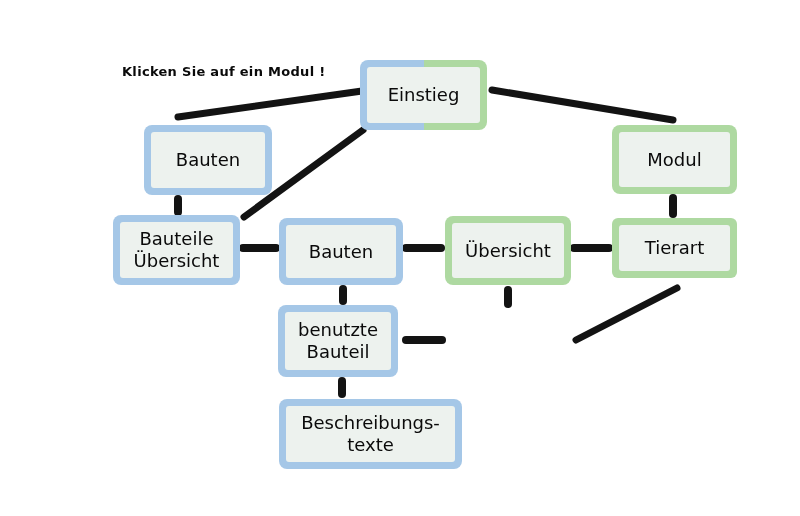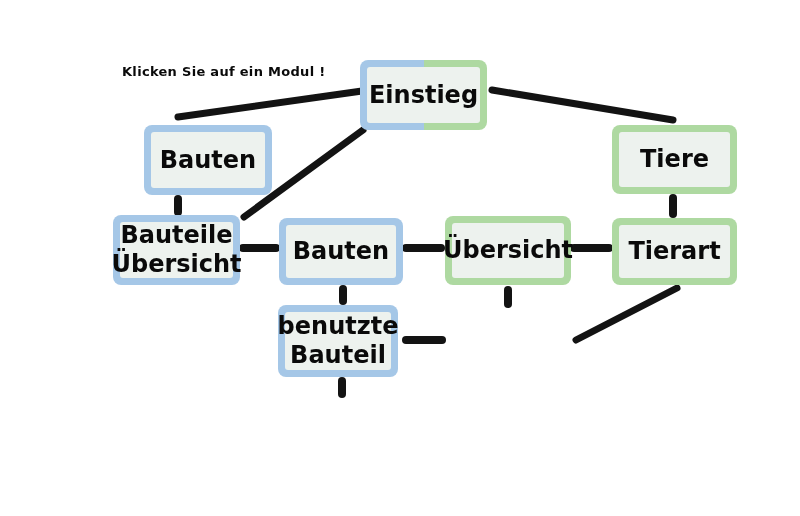--- a/index.html
+++ b/index.html
@@ -54,35 +54,35 @@
   .node-inner {
     width: 100%;
     height: 100%;
     background: var(--c-fill);
     border-radius: 3px;
     display: flex;
     align-items: center;
     justify-content: center;
   }
   .node-label {
-    font-size: 24px;
-    font-weight: bold;
+    font-size: 18px;
+    font-weight: normal;
     color: var(--c-text);
     text-align: center;
     line-height: 1.2;
     white-space: pre-line;
   }
   
   #node-einstieg            { left: 360px; top:  60px; width: 127px; height: 70px; }
   #node-bauten              { left: 112px; top: 125px; width: 128px; height: 70px; margin-left: 32px; }
   #node-tiere               { left: 612px; top: 125px; width: 125px; height: 69px; }
   #node-bauteile-uebersicht { left: 113px; top: 215px; width: 127px; height: 70px; }
   #node-bauteil             { left: 279px; top: 218px; width: 124px; height: 67px; }
   #node-ansprueche          { left: 445px; top: 216px; width: 126px; height: 69px; }
-  #node-tierart             { left: 612px; top: 218px; width: 125px; height: 67px; }
+  #node-tierart             { left: 612px; top: 218px; width: 125px; height: 60px; border-radius: 6px; }
   #node-benutzte-bauteile   { left: 278px; top: 305px; width: 120px; height: 72px; }
   #node-biologie            { left: 447px; top: 308px; width: 124px; height: 69px; }
   #node-beschreibungstexte  { left: 279px; top: 399px; width: 183px; height: 70px; }
 </style>
 </head>
 <body>
 
 <div class="canvas">
 
   <div class="instruction">Klicken Sie auf ein Modul !</div>
@@ -110,21 +110,21 @@
   </div>
 
   <div class="node blue" id="node-bauten">
     <div class="node-inner">
       <span class="node-label">Bauten</span>
     </div>
   </div>
 
   <div class="node green" id="node-tiere">
     <div class="node-inner">
-      <span class="node-label">Tiere</span>
+      <span class="node-label">Modul</span>
     </div>
   </div>
 
   <div class="node blue" id="node-bauteile-uebersicht">
     <div class="node-inner">
       <span class="node-label">Bauteile
 Übersicht</span>
     </div>
   </div>
 
@@ -147,14 +147,20 @@
   </div>
 
   <div class="node blue" id="node-benutzte-bauteile">
     <div class="node-inner">
       <span class="node-label">benutzte
 Bauteil</span>
     </div>
   </div>
 
 
+  <div class="node blue" id="node-beschreibungstexte">
+    <div class="node-inner">
+      <span class="node-label">Beschreibungs-
+texte</span>
+    </div>
+  </div>
 
 </div>
 
 </body></html>

